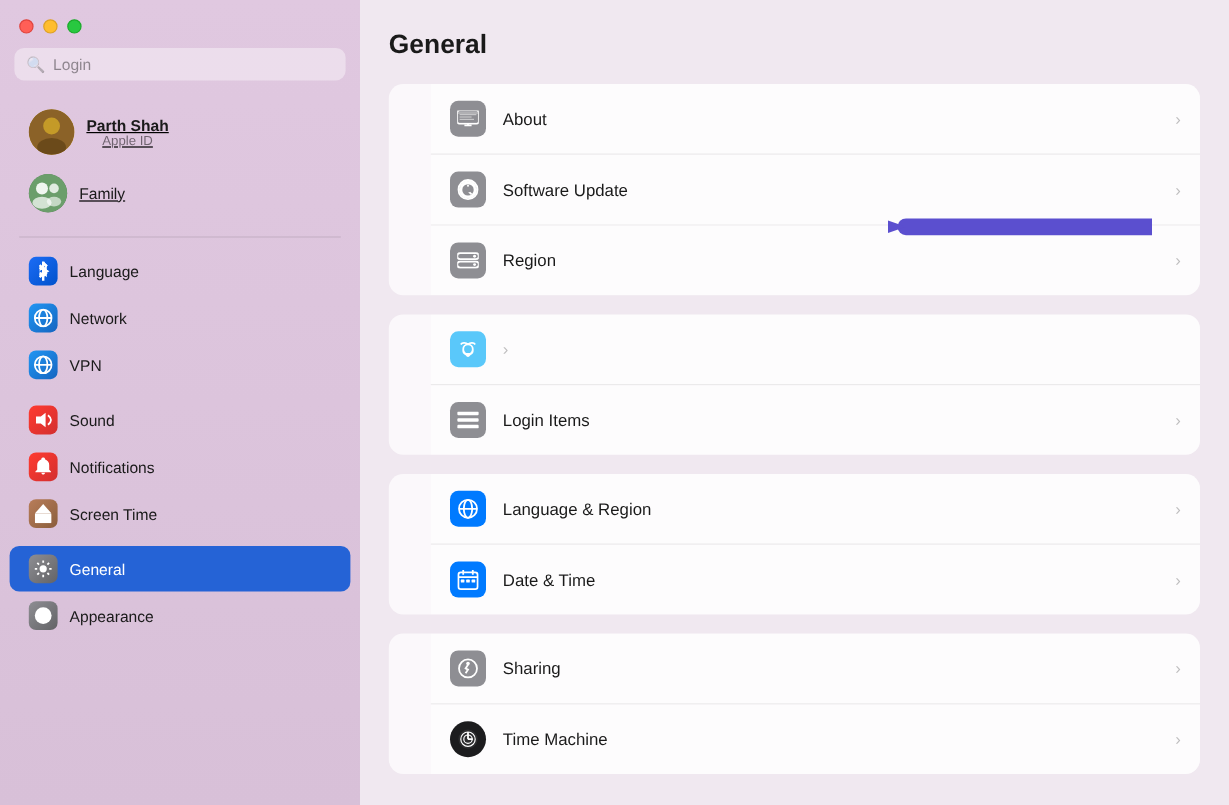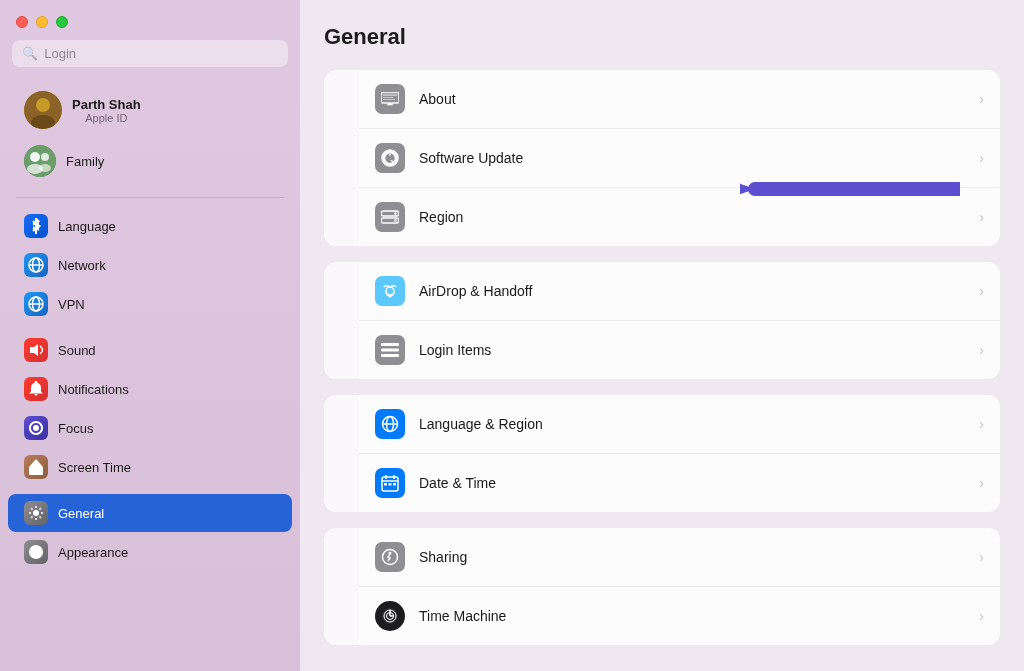--- a/index.html
+++ b/index.html
@@ -73,20 +73,21 @@
     }
 
     .user-item {
       display: flex;
       align-items: center;
       padding: 8px 16px;
       gap: 10px;
       cursor: pointer;
       border-radius: 8px;
       margin: 0 8px;
+      text-decoration: underline;
     }
 
     .avatar {
       width: 38px;
       height: 38px;
       border-radius: 50%;
       background: linear-gradient(135deg, #8B6914, #C49A28);
       display: flex;
       align-items: center;
       justify-content: center;
@@ -348,29 +349,20 @@
       <div class="sidebar-item">
         <div class="item-icon icon-notifications">
           <svg width="14" height="16" viewBox="0 0 14 16" fill="white">
             <path d="M7 0C6.2 0 5.5.7 5.5 1.5c0 .1 0 .2.1.3C3.4 2.5 2 4.4 2 6.5v4l-1.5 1.5v.5h13v-.5L12 10.5v-4C12 4.4 10.6 2.5 8.4 1.8c.1-.1.1-.2.1-.3C8.5.7 7.8 0 7 0z"></path>
             <path d="M5.5 13c0 .8.7 1.5 1.5 1.5s1.5-.7 1.5-1.5H5.5z"></path>
           </svg>
         </div>
         <span class="item-label">Notifications</span>
       </div>
 
-      <div class="sidebar-item">
-        <div class="item-icon icon-focus">
-          <svg width="16" height="16" viewBox="0 0 16 16" fill="white">
-            <path d="M8 1C4.1 1 1 4.1 1 8s3.1 7 7 7 7-3.1 7-7-3.1-7-7-7zm0 12c-2.8 0-5-2.2-5-5s2.2-5 5-5 5 2.2 5 5-2.2 5-5 5z"></path>
-            <circle cx="8" cy="8" r="3" fill="white"></circle>
-          </svg>
-        </div>
-        <span class="item-label">Focus</span>
-      </div>
 
       <div class="sidebar-item">
         <div class="item-icon icon-screentime">
           <svg width="14" height="16" viewBox="0 0 14 16" fill="white">
             <rect x="0" y="8" width="14" height="8" rx="1"></rect>
             <polygon points="0,8 7,0 14,8"></polygon>
           </svg>
         </div>
         <span class="item-label">Screen Time</span>
       </div>
@@ -465,21 +457,20 @@
   <div class="settings-group">
     <div class="settings-row">
       <div class="row-icon" style="background: #5ac8fa;">
         <svg width="18" height="18" viewBox="0 0 18 18" fill="white">
           <circle cx="9" cy="9" r="4" fill="none" stroke="white" stroke-width="1.5"></circle>
           <path d="M9 5C7 3 4 3.5 3 5M9 5C11 3 14 3.5 15 5" stroke="white" stroke-width="1.5" fill="none"></path>
           <circle cx="9" cy="14" r="1.5" fill="white"></circle>
           <path d="M5 10c0 2 2 4 4 4s4-2 4-4" stroke="white" stroke-width="1.5" fill="none"></path>
         </svg>
       </div>
-      <span class="row-label">AirDrop &amp; Handoff</span>
       <span class="row-chevron">›</span>
     </div>
 
     <div class="settings-row">
       <div class="row-icon" style="background: #8e8e93;">
         <svg width="18" height="14" viewBox="0 0 18 14" fill="white">
           <rect x="0" y="0" width="18" height="3" rx="1"></rect>
           <rect x="0" y="5.5" width="18" height="3" rx="1"></rect>
           <rect x="0" y="11" width="18" height="3" rx="1"></rect>
         </svg>

